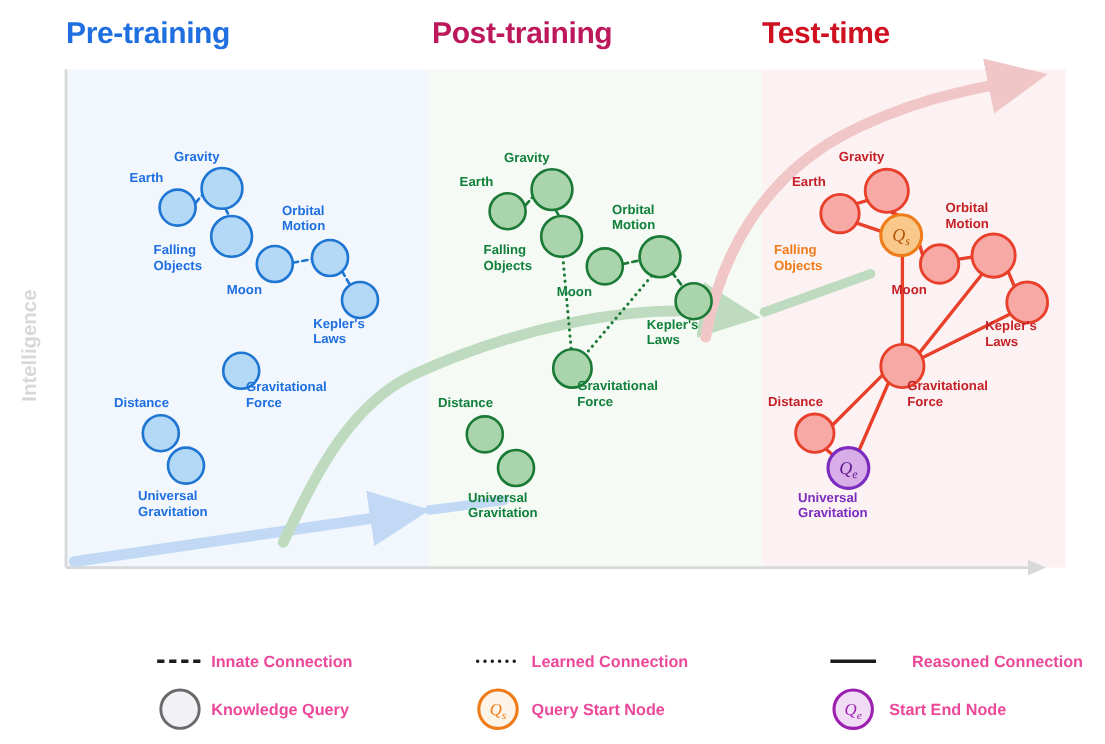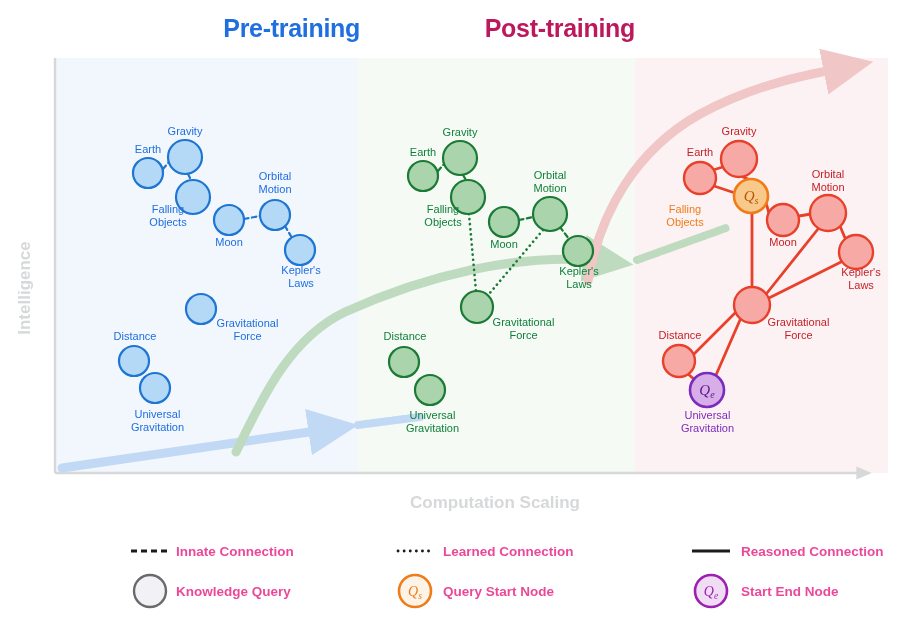--- a/index.html
+++ b/index.html
@@ -5,36 +5,36 @@
   html,body{margin:0;padding:0;}
   body{
     width:921px;height:620px;
     background:#ffffff;
     font-family:"Liberation Sans",sans-serif;
     position:relative;overflow:hidden;
   }
   #stage{position:absolute;left:0;top:0;width:921px;height:620px;}
   svg{position:absolute;left:0;top:0;width:921px;height:620px;overflow:visible;}
   .phase-title{
-    position:absolute;text-align:right;font-weight:bold;font-size:25px;
+    position:absolute;text-align:left;font-weight:bold;font-size:25px;
     letter-spacing:-0.3px;
   }
   #title-pre{left:55px;top:14px;width:305px;color:#1f6fe0;}
   #title-post{left:360px;top:14px;width:275px;color:#be185d;}
   #title-test{left:635px;top:14px;width:255px;color:#cf1020;}
 
   .axis-label{position:absolute;color:#d6d8da;font-weight:bold;}
   #ylabel{
     left:-35px;top:278px;width:120px;text-align:center;font-size:17px;
     transform:rotate(-90deg);
   }
   #xlabel{left:330px;top:493px;width:330px;text-align:center;font-size:17px;}
 
   .node-label{
-    position:absolute;text-align:center;font-weight:normal;font-size:11px;
+    position:absolute;font-weight:bold;font-size:11px;
     line-height:12.5px;white-space:pre-line;pointer-events:none;
   }
   .lbl-blue{color:#1f6fe0;}
   .lbl-green{color:#11803a;}
   .lbl-red{color:#c42127;}
   .lbl-orange{color:#ef7c19;}
   .lbl-purple{color:#7b2bbd;}
 
   .legend-label{
     position:absolute;font-size:13.5px;font-weight:bold;color:#ec4899;
@@ -162,23 +162,23 @@
       <text x="415" y="596" text-anchor="middle" font-family="'Liberation Serif',serif" font-style="italic" font-size="14" fill="#ef7c19">Q<tspan font-size="9.5" dy="3">s</tspan></text>
       <text x="711" y="596" text-anchor="middle" font-family="'Liberation Serif',serif" font-style="italic" font-size="14" fill="#9c1fb0">Q<tspan font-size="9.5" dy="3">e</tspan></text>
     </g>
 
     <text x="751" y="201" text-anchor="middle" font-family="'Liberation Serif',serif" font-style="italic" font-size="15" fill="#b8540a">Q<tspan font-size="10" dy="3">s</tspan></text>
     <text x="707" y="395" text-anchor="middle" font-family="'Liberation Serif',serif" font-style="italic" font-size="15" fill="#5e1690">Q<tspan font-size="10" dy="3">e</tspan></text>
   </svg>
 
   <div class="phase-title" id="title-pre">Pre-training</div>
   <div class="phase-title" id="title-post">Post-training</div>
+  <div class="phase-title" id="title-test">Test-time</div>
 
   <div class="axis-label" id="ylabel">Intelligence</div>
-  <div class="axis-label" id="xlabel">Computation Scaling</div>
 
   <div class="node-label lbl-blue" style="left:108px;top:143px;width:80px;">Earth</div>
   <div class="node-label lbl-blue" style="left:145px;top:125px;width:80px;">Gravity</div>
   <div class="node-label lbl-blue" style="left:128px;top:203px;width:80px;">Falling
 Objects</div>
   <div class="node-label lbl-blue" style="left:189px;top:236px;width:80px;">Moon</div>
   <div class="node-label lbl-blue" style="left:235px;top:170px;width:80px;">Orbital
 Motion</div>
   <div class="node-label lbl-blue" style="left:261px;top:264px;width:80px;">Kepler's
 Laws</div>
@@ -213,18 +213,18 @@
   <div class="node-label lbl-red" style="left:821px;top:266px;width:80px;">Kepler's
 Laws</div>
   <div class="node-label lbl-red" style="left:756px;top:316px;width:85px;">Gravitational
 Force</div>
   <div class="node-label lbl-red" style="left:640px;top:329px;width:80px;">Distance</div>
   <div class="node-label lbl-purple" style="left:665px;top:409px;width:85px;">Universal
 Gravitation</div>
 
   <div class="legend-label" style="left:176px;top:544px;">Innate Connection</div>
   <div class="legend-label" style="left:443px;top:544px;">Learned Connection</div>
-  <div class="legend-label" style="left:741px;top:544px;">Reasoned Connection</div>
+  <div class="legend-label" style="left:760px;top:544px;">Reasoned Connection</div>
   <div class="legend-label" style="left:176px;top:584px;">Knowledge Query</div>
   <div class="legend-label" style="left:443px;top:584px;">Query Start Node</div>
   <div class="legend-label" style="left:741px;top:584px;">Start End Node</div>
 
 </div>
 
 </body></html>

